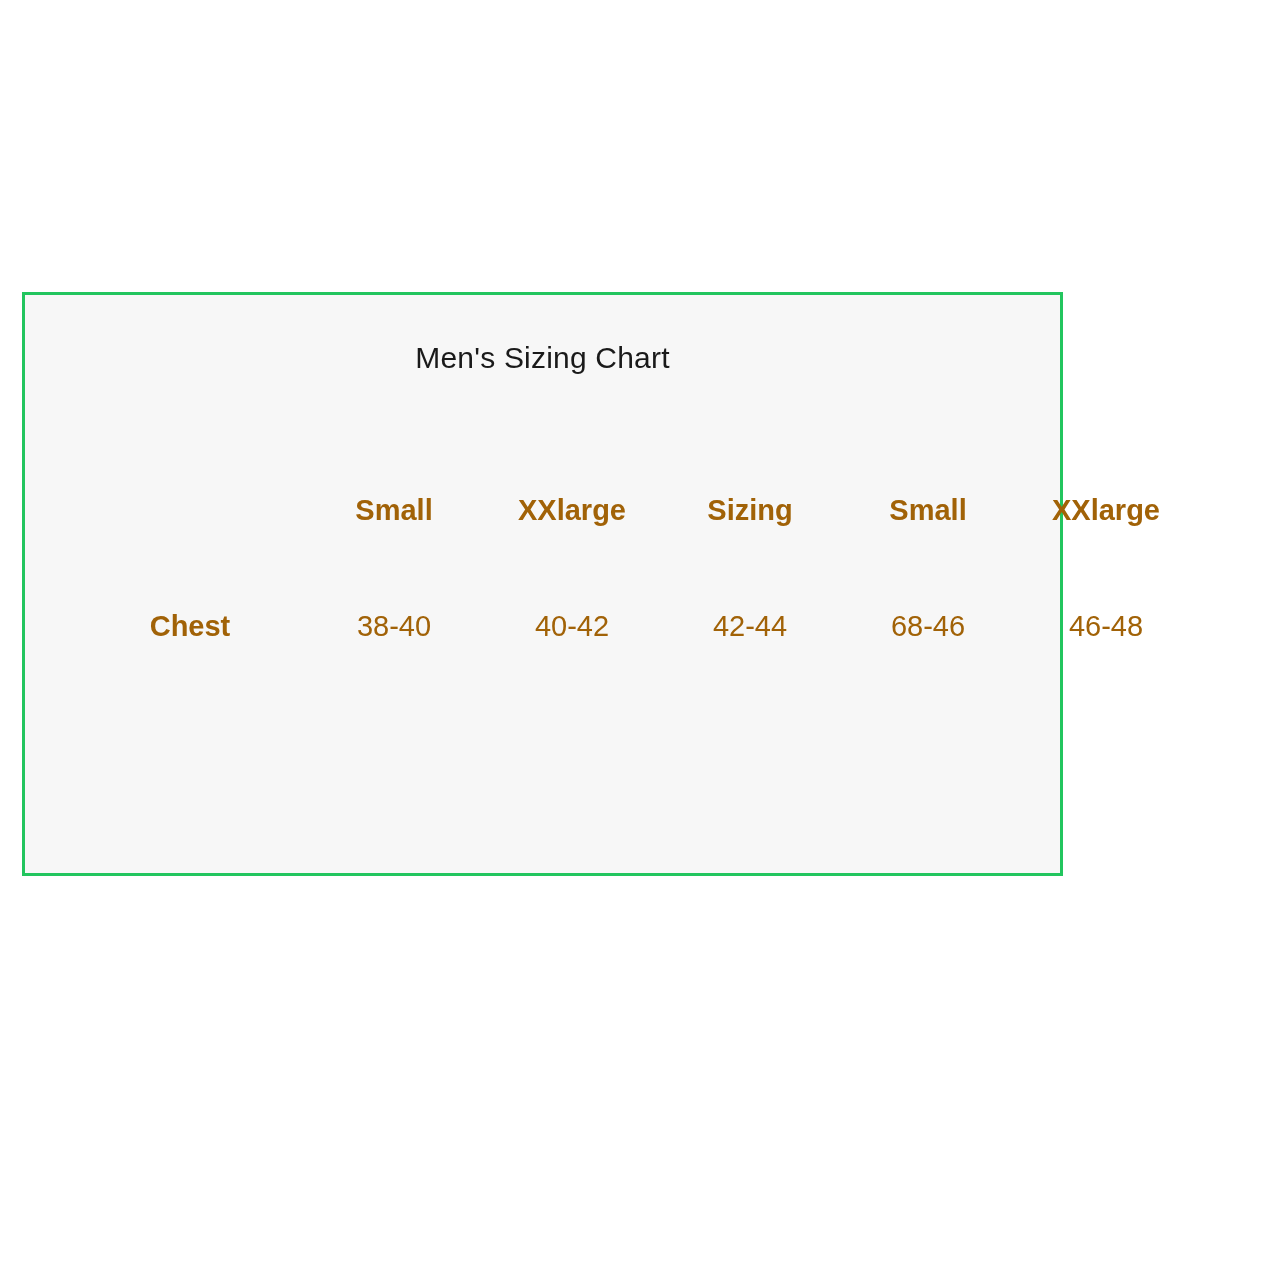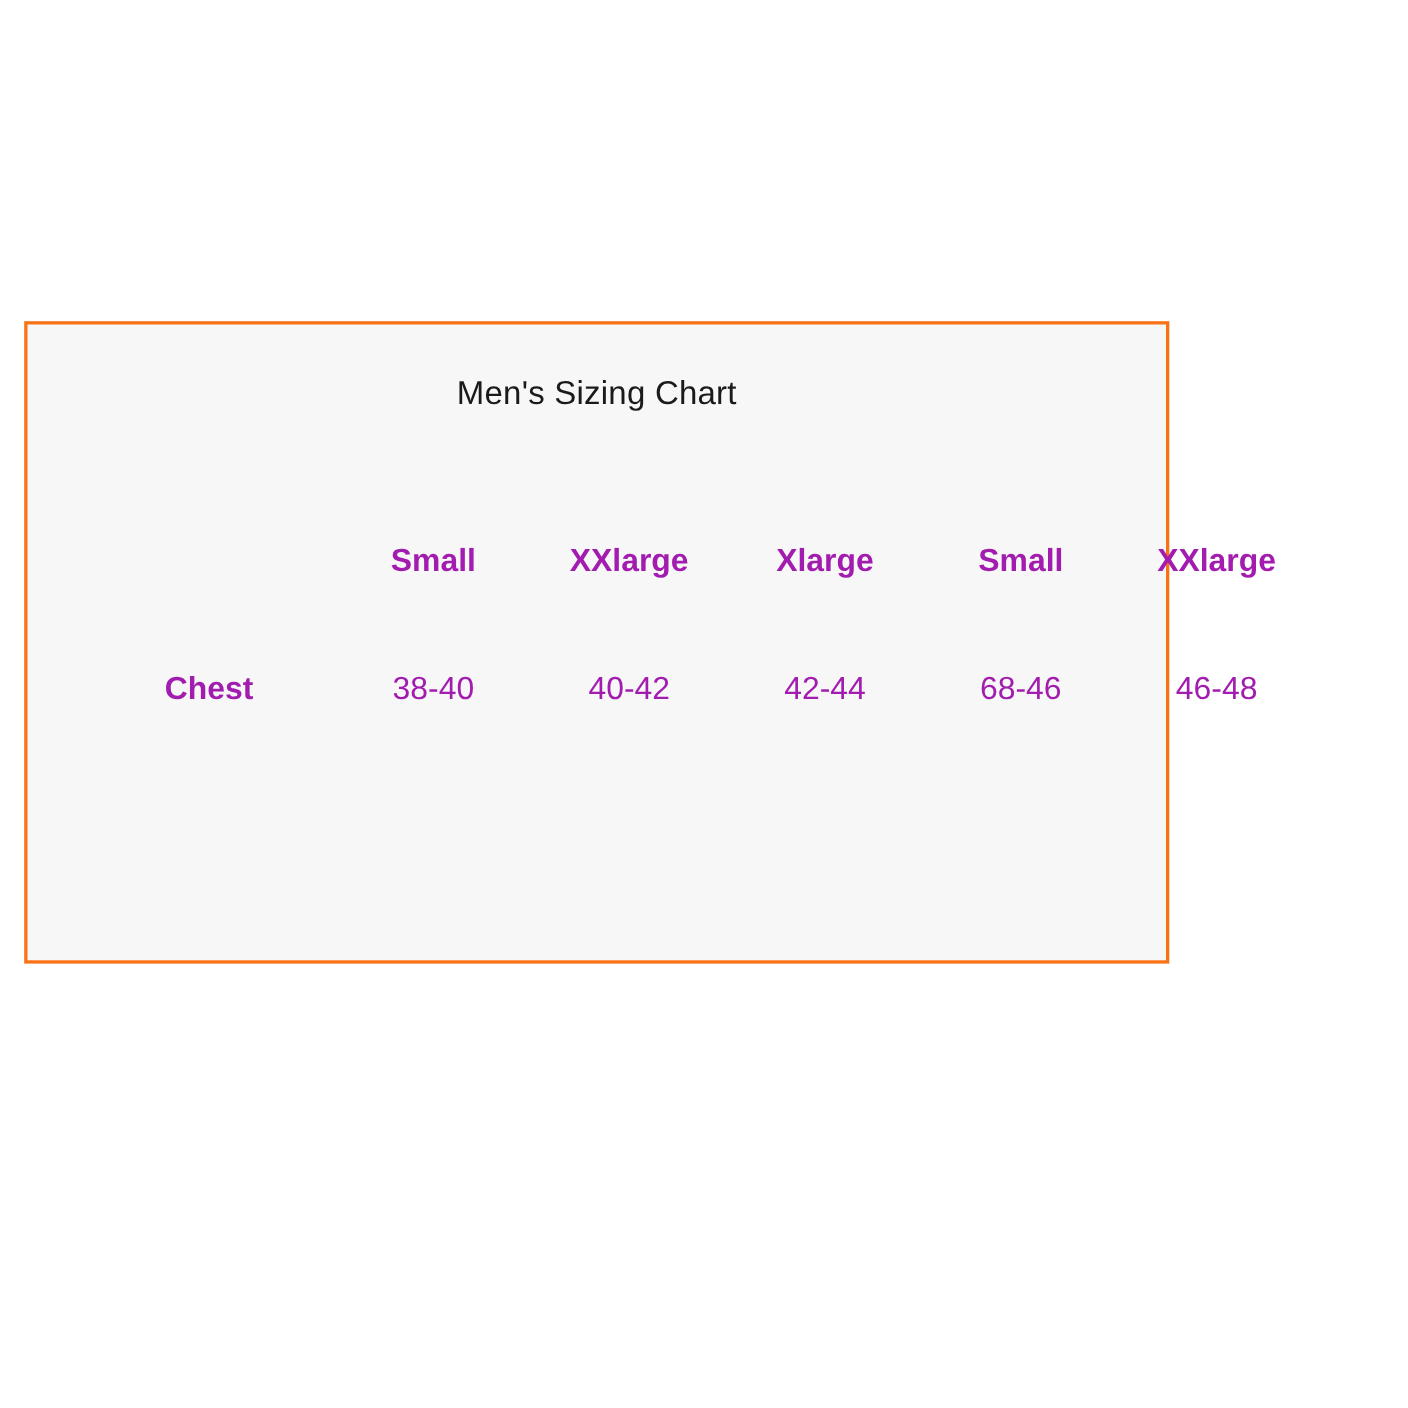--- a/index.html
+++ b/index.html
@@ -20,21 +20,21 @@
     height: 1280px;
     background: #ffffff;
   }
   .chart-box {
     position: absolute;
     left: 22px;
     top: 292px;
     width: 1041px;
     height: 584px;
     background: #f7f7f7;
-    border: 3px solid #f97316;
+    border: 3px solid #22c55e;
     box-sizing: border-box;
   }
   .chart-title {
     position: absolute;
     left: 0;
     top: 46px;
     width: 100%;
     text-align: center;
     font-size: 30px;
     font-weight: 400;
@@ -48,21 +48,21 @@
     width: 1120px;
     border-collapse: collapse;
     table-layout: fixed;
   }
   table.size-table th,
   table.size-table td {
     border: none;
     padding: 0;
     text-align: center;
     vertical-align: middle;
-    color: #a21caf;
+    color: #a16207;
   }
   .col-label { width: 230px; }
   .col-size  { width: 178px; }
 
   thead th {
     height: 110px;
     font-size: 29px;
     font-weight: bold;
   }
   thead th.corner { font-size: 0; }
@@ -93,21 +93,21 @@
         <col class="col-size">
         <col class="col-size">
         <col class="col-size">
         <col class="col-size">
       </colgroup>
       <thead>
         <tr>
           <th class="corner"></th>
           <th>Small</th>
           <th>XXlarge</th>
-          <th>Xlarge</th>
+          <th>Sizing</th>
           <th>Small</th>
           <th>XXlarge</th>
         </tr>
       </thead>
       <tbody>
         <tr>
           <th class="row-label">Chest</th>
           <td>38-40</td>
           <td>40-42</td>
           <td>42-44</td>

